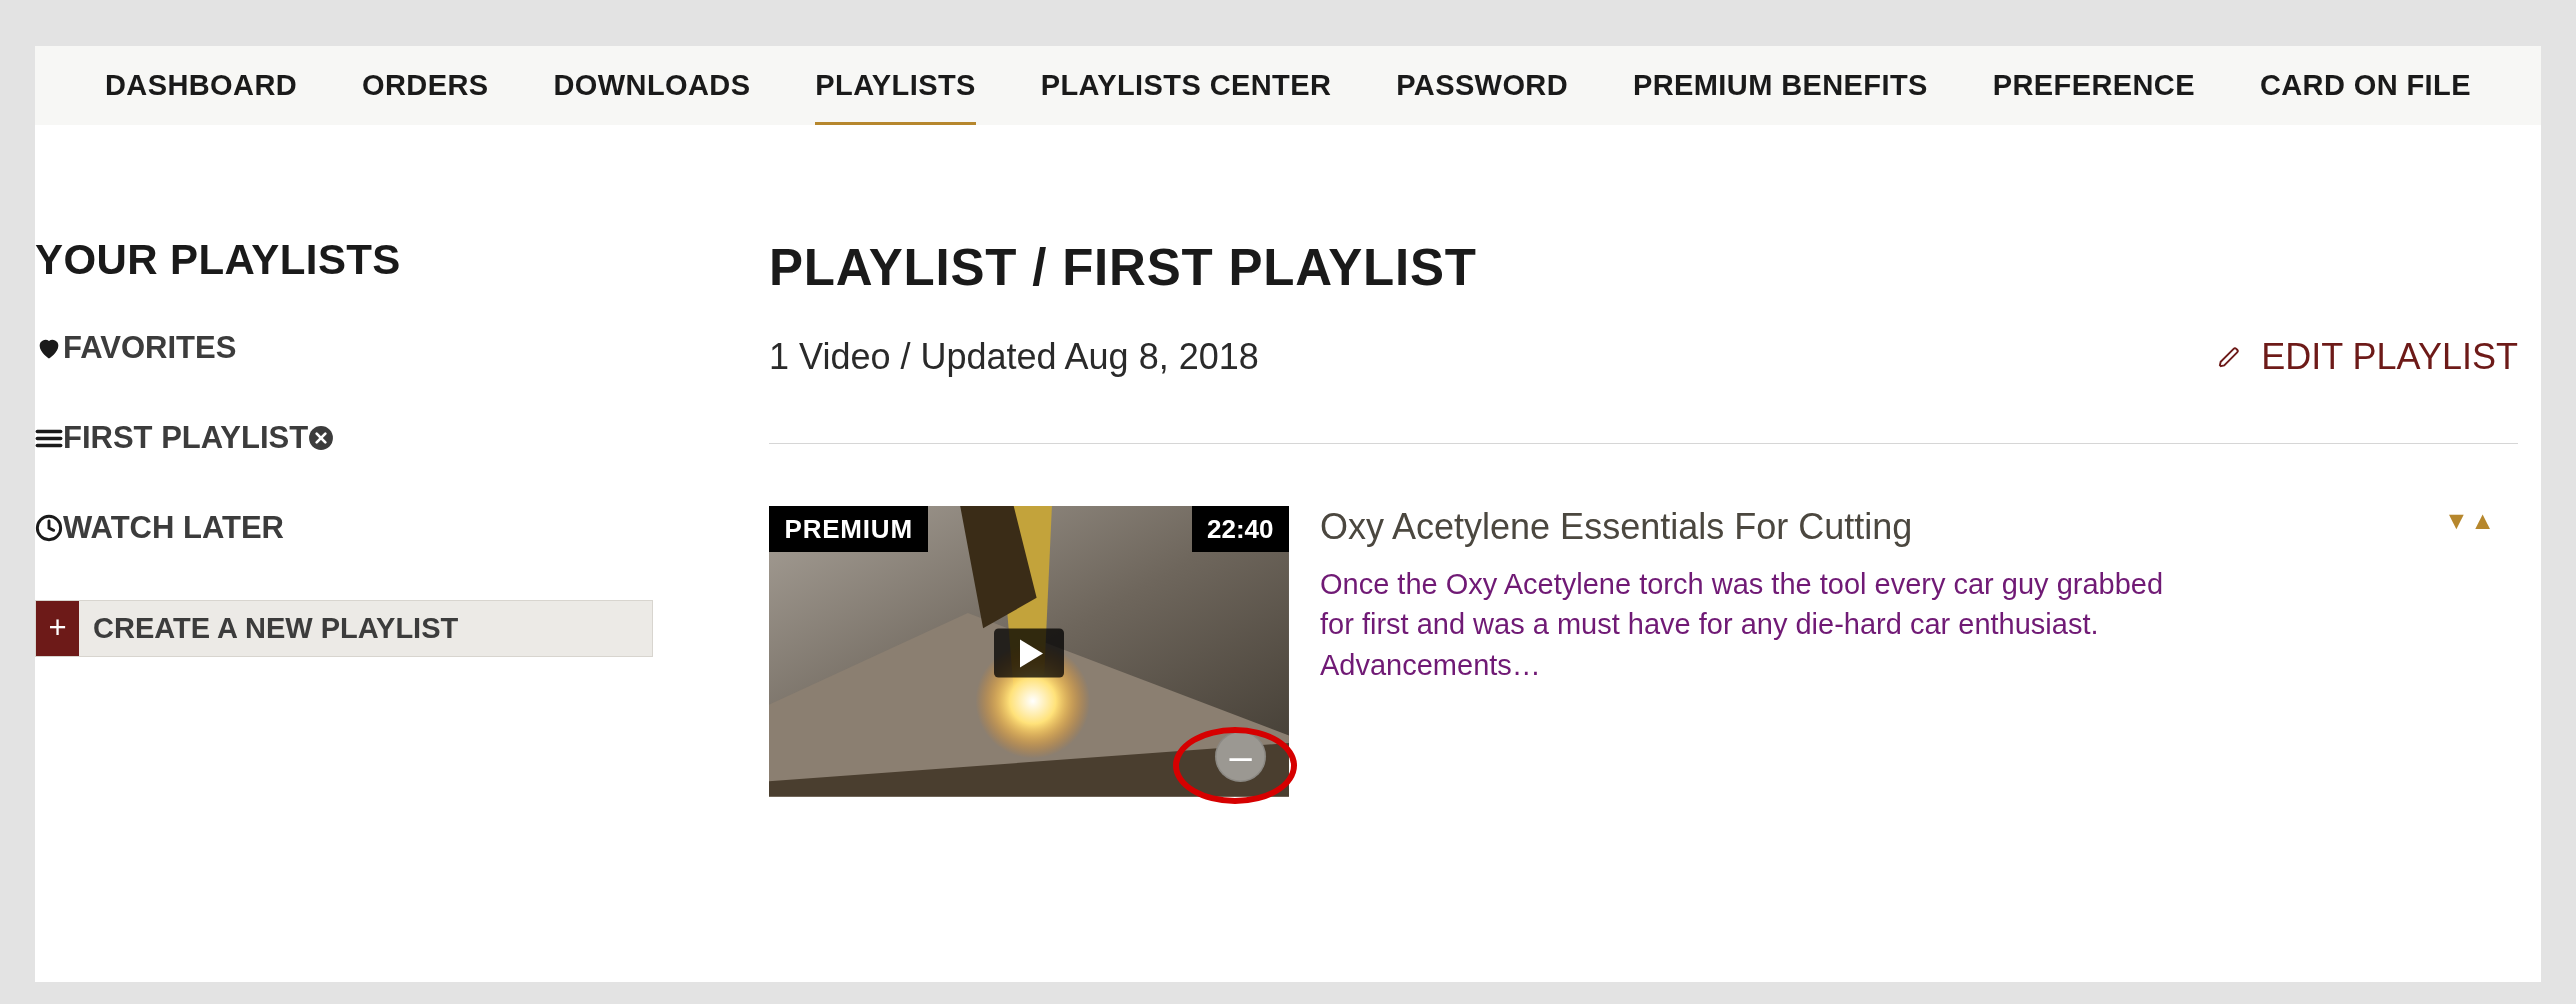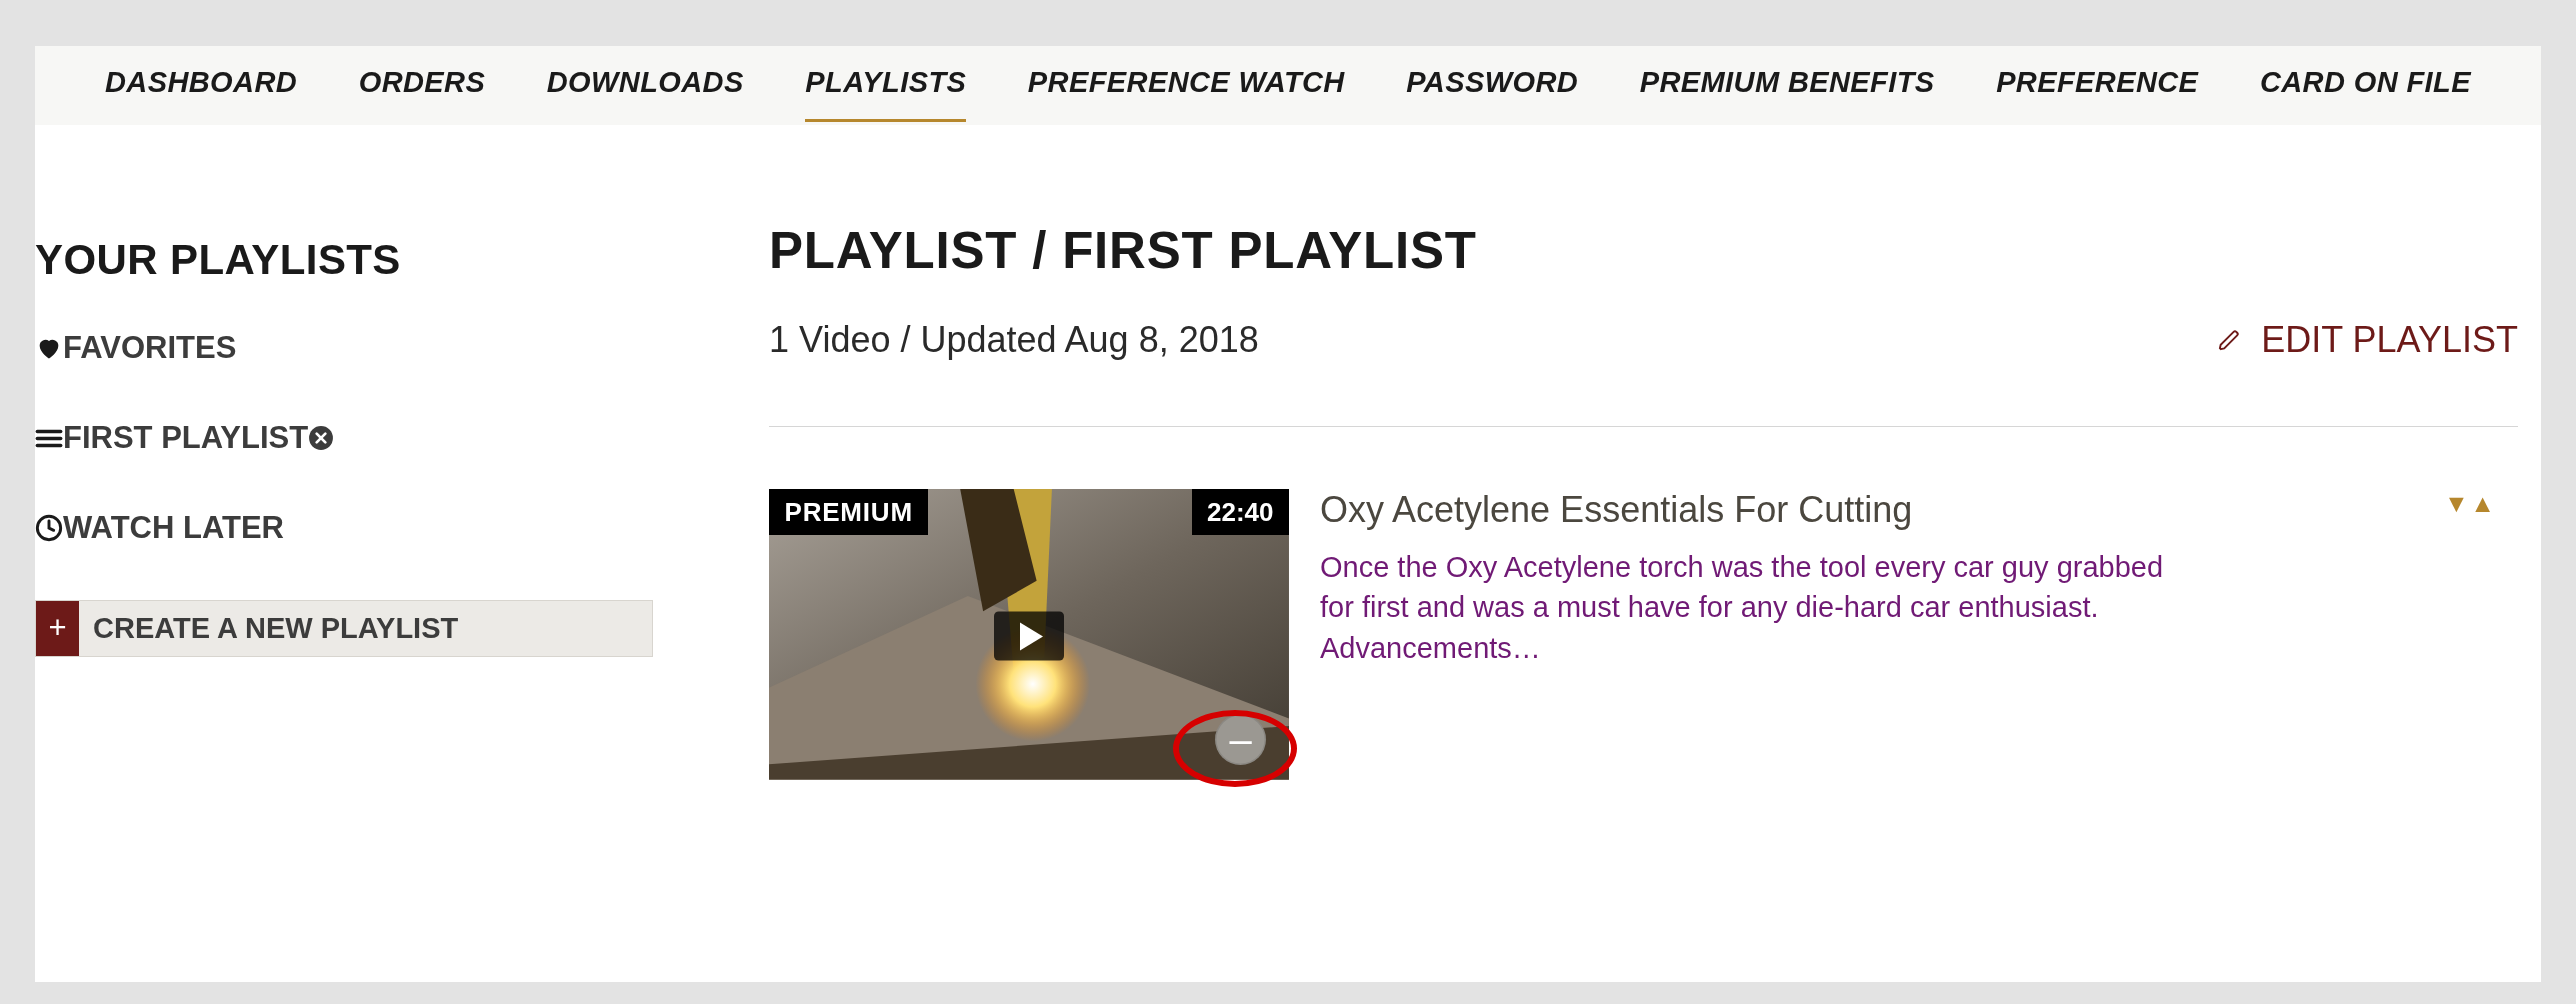--- a/index.html
+++ b/index.html
@@ -27,23 +27,22 @@
     position:relative;
   }
   .content-panel{
     position:absolute;left:35px;top:46px;right:35px;bottom:23px;
     background:var(--content-bg);
   }
   
   .topnav{
     height:79px;
     background:var(--nav-bg);
-    display:flex;align-items:flex-start;justify-content:space-between;
+    display:flex;align-items:flex-end;justify-content:space-between;
     padding:0 70px;
-    font-style:italic;
   }
   .topnav a{
     text-decoration:none;
     font-weight:600;
     font-size:29px;
     letter-spacing:0.4px;
     color:var(--dark);
     padding:20px 0;
     border-bottom:3.9px solid transparent;
   }
@@ -79,21 +78,21 @@
   }
   .create-btn .plus{
     width:43px;background:var(--maroon);color:#fff;
     display:flex;align-items:center;justify-content:center;font-size:31px;font-weight:300;
   }
   .create-btn .lbl{
     background:var(--sidebar-btn-bg);flex:1;display:flex;align-items:center;padding:10.8px 14px;text-align:right;
   }
   
   .main{
-    position:absolute;left:734px;top:175px;right:0;
+    position:absolute;left:734px;top:192px;right:0;
     padding-right:23px;
   }
   .main-title{
     font-family:"Arial Black",Arial,sans-serif;
     font-weight:900;
     font-size:51px;
     letter-spacing:0.8px;
     color:var(--dark);
     margin:0 0 39px 0;
   }
@@ -160,21 +159,21 @@
 <body>
 
 <div class="shell">
   <div class="content-panel">
 
     <nav class="topnav">
       <a>DASHBOARD</a>
       <a>ORDERS</a>
       <a>DOWNLOADS</a>
       <a class="active">PLAYLISTS</a>
-      <a>PREFERENCE WATCH</a>
+      <a>PLAYLISTS CENTER</a>
       <a>PASSWORD</a>
       <a>PREMIUM BENEFITS</a>
       <a>PREFERENCE</a>
       <a>CARD ON FILE</a>
     </nav>
 
     <aside class="sidebar">
       <h2 class="sidebar-title">YOUR PLAYLISTS</h2>
       <ul class="plist">
         <li>

